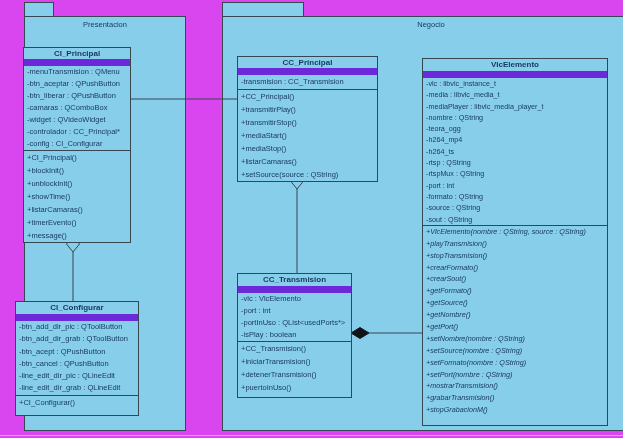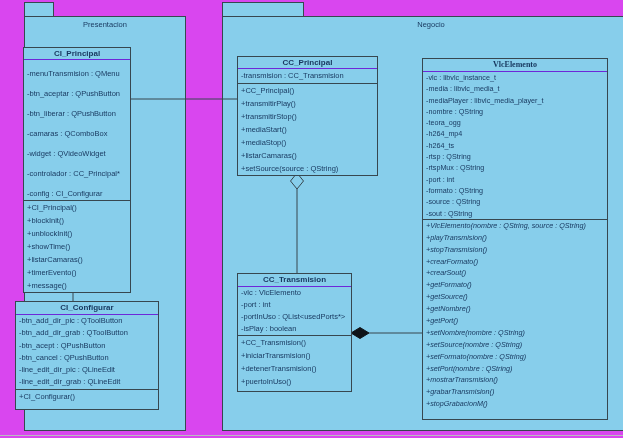--- a/index.html
+++ b/index.html
@@ -17,46 +17,46 @@
   #pkg-negocio .pkg-tab{left:201px;top:2px;width:82px;height:15px;}
   #pkg-negocio .pkg-body{left:201px;top:16px;width:418px;height:415px;}
   
   .connectors{position:absolute;left:0;top:0;z-index:2;}
   
   .class-box{
     position:absolute;z-index:3;background:#87ceeb;border:1px solid #37474f;
     box-sizing:border-box;
   }
   .class-title{
-    font-weight:bold;font-size:8px;text-align:center;border-bottom:1px solid #6d28d9;
+    font-weight:bold;font-size:8px;text-align:center;border-bottom:7px solid #6d28d9;
     white-space:nowrap;overflow:hidden;
   }
   .attrs{border-bottom:1px solid #37474f;}
   .attrs,.methods{padding:0 0 0 3px;}
   .row{white-space:nowrap;font-size:7.5px;}
   #c-ci-principal{left:23px;top:47px;width:108px;}
   #c-ci-principal .class-title{height:11px;line-height:11px;}
-  #c-ci-principal .attrs .row{height:12px;line-height:12px;margin-top:8px;}
+  #c-ci-principal .attrs .row{height:12px;line-height:12px;}
   #c-ci-principal .methods .row{height:13px;line-height:13px;}
-  #c-ci-configurar{left:15px;top:301px;width:144px;}
+  #c-ci-configurar{left:15px;top:301px;width:124px;}
   #c-ci-configurar .class-title{height:12px;line-height:12px;}
   #c-ci-configurar .attrs .row{height:12.3px;line-height:12.3px;}
   #c-ci-configurar .methods{height:19px;}
   #c-ci-configurar .methods .row{height:14px;line-height:14px;}
   #c-cc-principal{left:237px;top:56px;width:141px;}
   #c-cc-principal .class-title{height:11px;line-height:11px;}
   #c-cc-principal .attrs .row{height:14px;line-height:14px;}
   #c-cc-principal .methods .row{height:13px;line-height:13px;}
   #c-cc-transmision{left:237px;top:273px;width:115px;}
   #c-cc-transmision .class-title{height:12px;line-height:12px;}
   #c-cc-transmision .attrs .row{height:12px;line-height:12px;}
   #c-cc-transmision .methods{padding-bottom:3px;}
   #c-cc-transmision .methods .row{height:13px;line-height:13px;}
   #c-vlcelemento{left:422px;top:58px;width:186px;}
-  #c-vlcelemento .class-title{height:12px;line-height:12px;font-family:Liberation Serif, serif;}
+  #c-vlcelemento .class-title{height:12px;line-height:12px;}
   #c-vlcelemento .row{font-size:7.2px;}
   #c-vlcelemento .attrs .row{height:11.3px;line-height:11.3px;}
   #c-vlcelemento .methods{padding-bottom:9px;}
   #c-vlcelemento .methods .row{height:11.9px;line-height:11.9px;font-style:italic;}
   
   .page-rule{position:absolute;left:0;top:435px;width:623px;height:1px;background:#b9bcbe;z-index:0;}
 </style>
 </head>
 <body>
 

